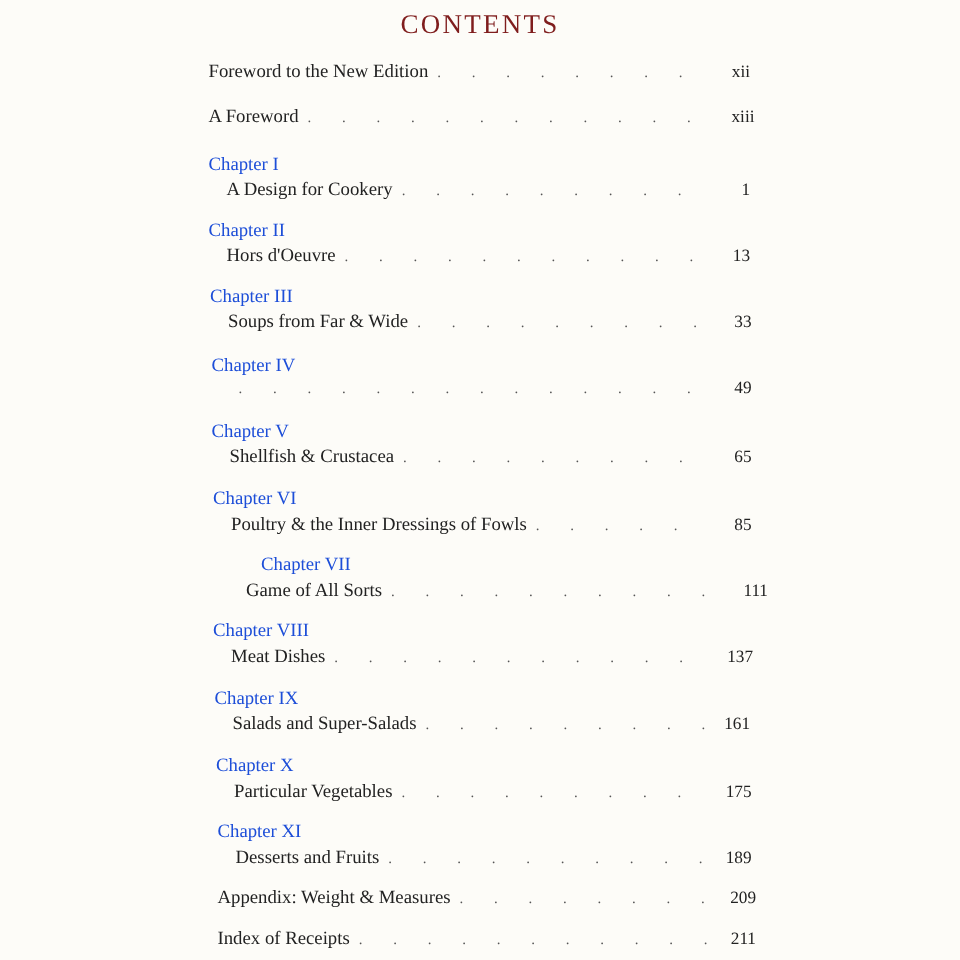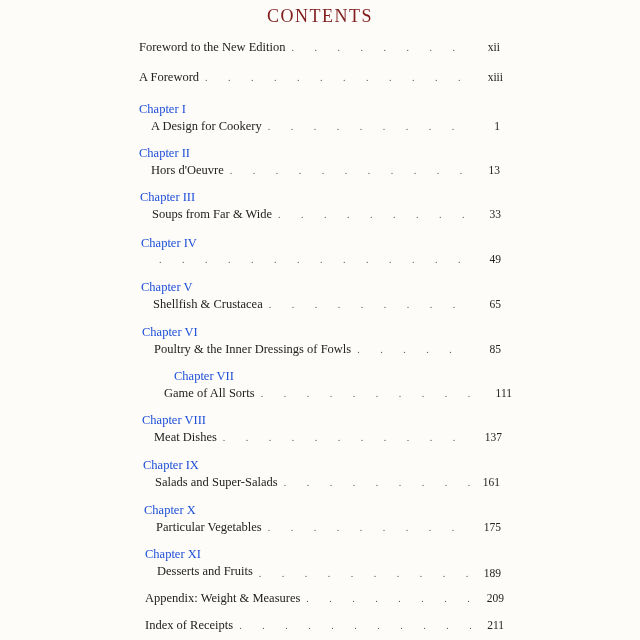--- a/index.html
+++ b/index.html
@@ -146,21 +146,21 @@
   </div>
 
   <div class="chapter-label" style="left:144px; top:503px;">Chapter X</div>
   <div class="line" style="left:156px; top:520px; width:345px;">
     <span class="entry-title">Particular Vegetables</span>
     <span class="leader">. . . . . . . . . . . . . . . . . . . . . . . . . . . . . . . . . . . . . . . . .</span>
     <span class="page">175</span>
   </div>
 
   <div class="chapter-label" style="left:145px; top:547px;">Chapter XI</div>
-  <div class="line" style="left:157px; top:564px; width:344px;align-items:flex-end;">
+  <div class="line" style="left:157px; top:564px; width:344px;">
     <span class="entry-title">Desserts and Fruits</span>
     <span class="leader">. . . . . . . . . . . . . . . . . . . . . . . . . . . . . . . . . . . . . . . . .</span>
     <span class="page">189</span>
   </div>
 
   <div class="line" style="left:145px; top:591px; width:359px;">
     <span class="entry-title">Appendix: Weight &amp; Measures</span>
     <span class="leader">. . . . . . . . . . . . . . . . . . . . . . . . . . . . . . . . . . . . . . . . .</span>
     <span class="page">209</span>
   </div>

